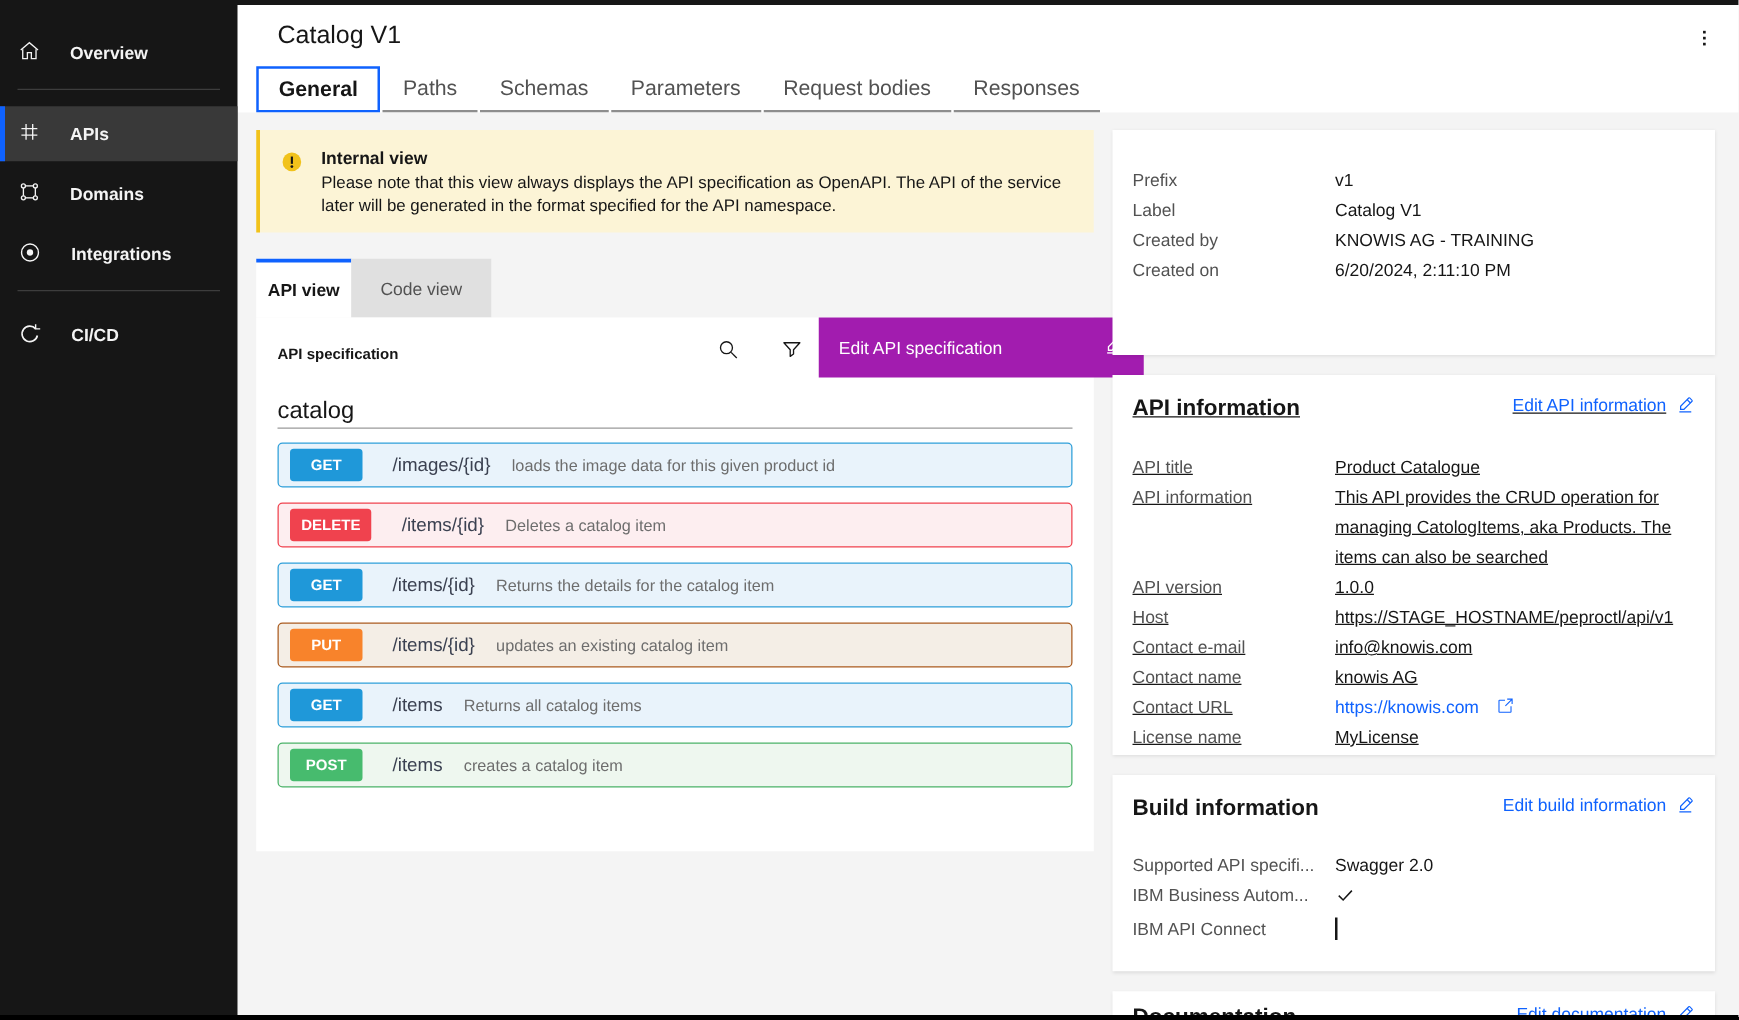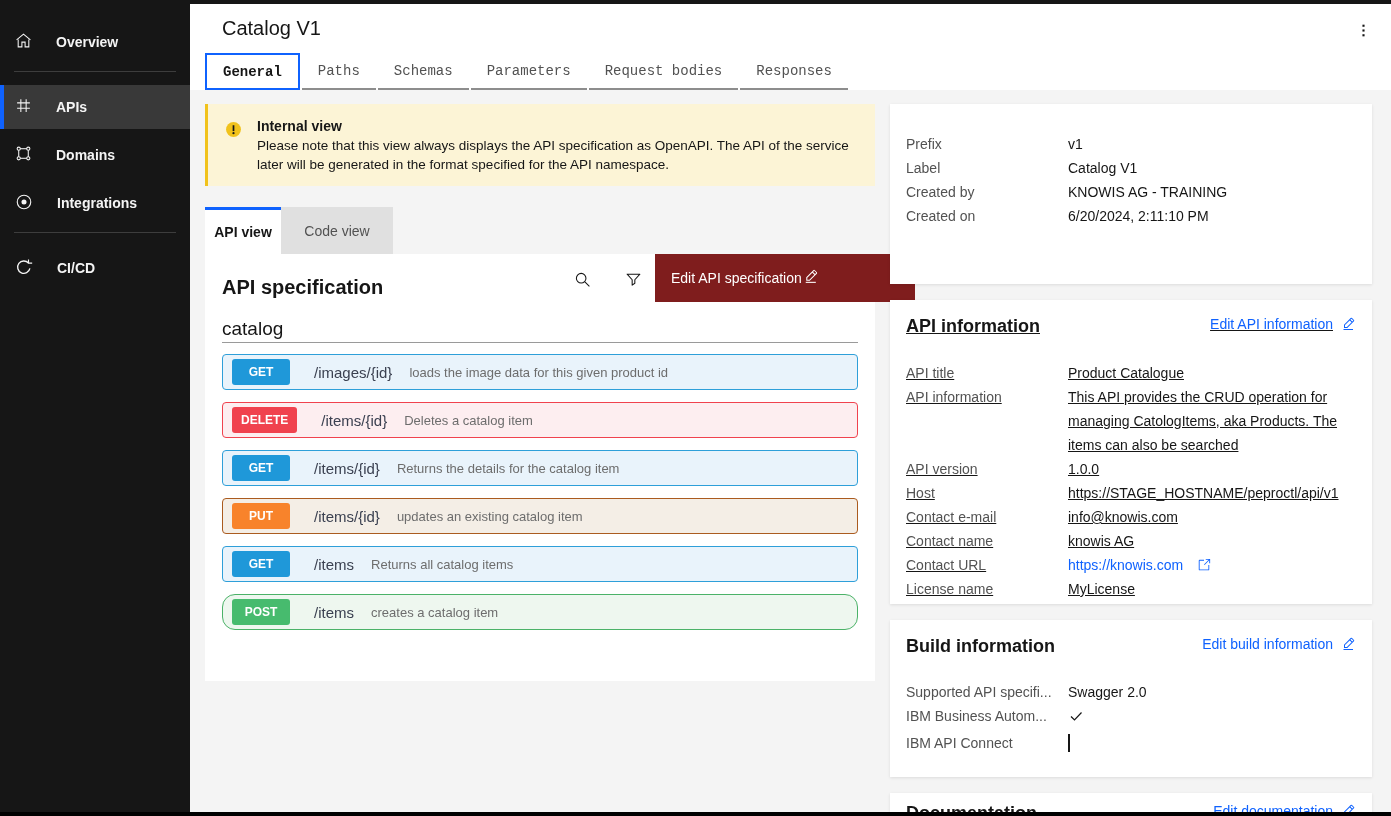--- a/index.html
+++ b/index.html
@@ -18,21 +18,21 @@
   .nav-item.active { background:#393939; border-left:4px solid #0f62fe; padding-left:11px; }
   .nav-item svg { flex:0 0 auto; }
   .nav-divider { position:absolute; left:14px; width:162px; height:1px; background:#3d3d3d; }
 
   
   .topbar { position:absolute; left:190px; top:4px; width:1201px; height:86px; background:#fff; }
   .page-title { position:absolute; left:32px; top:13px; font-size:20px; font-weight:400; color:#161616; }
   .kebab { position:absolute; right:14px; top:12px; width:28px; height:28px; display:flex; align-items:center; justify-content:center; cursor:pointer; }
   .tabs { position:absolute; left:15px; bottom:0; display:flex; }
   .tab { height:37px; padding:0 16px; margin-right:2px; display:flex; align-items:center;
-         font-size:14px; color:#525252; border-bottom:2px solid #8d8d8d; cursor:pointer; background:transparent;font-family:Liberation Mono, monospace; }
+         font-size:17px; color:#525252; border-bottom:2px solid #8d8d8d; cursor:pointer; background:transparent; }
   .tab.active { border:2px solid #0f62fe; color:#161616; font-weight:700; background:#fff; }
 
   
   .page { position:absolute; left:190px; top:90px; width:1201px; height:722px; background:#f4f4f4; overflow:hidden; }
 
   
   .banner { position:absolute; left:15px; top:14px; width:670px; height:82px; background:#fcf4d6;
             border-left:3px solid #f1c21b; }
   .banner-icon { position:absolute; left:17px; top:17px; }
   .banner-body { margin:14px 16px 0 49px; }
@@ -40,39 +40,39 @@
   .banner-msg { font-size:13.5px; line-height:19px; color:#161616; max-width:600px; }
 
   
   .vtab { position:absolute; top:117px; height:47px; display:flex; align-items:center; justify-content:center;
           font-size:14px; cursor:pointer; }
   .vtab.api  { left:15px; width:76px; background:#fff; border-top:3px solid #0f62fe; font-weight:700; color:#161616; }
   .vtab.code { left:91px; width:112px; background:#e0e0e0; color:#525252; }
 
   
   .panel { position:absolute; left:15px; top:164px; width:670px; height:427px; background:#fff; }
-  .spec-heading { position:absolute; left:17px; top:22px; font-size:20px; font-weight:700; color:#161616; }
+  .spec-heading { position:absolute; left:17px; top:22px; font-size:12px; font-weight:700; color:#161616; }
   .icon-btn { position:absolute; top:14px; width:22px; height:22px; display:flex; align-items:center; justify-content:center; cursor:pointer; }
   .icon-btn.search { left:366px; }
   .icon-btn.filter { left:417px; }
-  .primary-btn { position:absolute; left:450px; top:0; width:260px; height:48px; background:#7f1d1d; color:#fff;
-                 display:flex; align-items:center; padding:0 16px;
+  .primary-btn { position:absolute; left:450px; top:0; width:260px; height:48px; background:#a21caf; color:#fff;
+                 display:flex; align-items:center; justify-content:space-between; padding:0 16px;
                  font-size:14px; border:none; cursor:pointer; }
   .catalog-title { position:absolute; left:17px; top:64px; font-size:19px; color:#161616; }
   .catalog-rule { position:absolute; left:17px; top:88px; width:636px; height:1px; background:#9a9a9a; }
   .eps { position:absolute; left:17px; top:100px; width:636px; }
   .ep { display:flex; align-items:center; height:36px; border:1px solid; border-radius:4px; margin-bottom:12px; cursor:pointer; }
   .badge { min-width:58px; height:26px; margin-left:9px; padding:0 9px; border-radius:3px;
            display:flex; align-items:center; justify-content:center; color:#fff; font-size:12px; font-weight:700; }
   .path { margin-left:24px; font-size:15px; font-weight:400; color:#3b4151; }
   .desc { margin-left:17px; font-size:13px; color:#6d6d6d; }
   .m-get    { background:#e9f3fb; border-color:#2e9fd9; } .m-get .badge    { background:#1f98d9; }
   .m-delete { background:#fdeef0; border-color:#f0424e; } .m-delete .badge { background:#f0424e; }
   .m-put    { background:#f4eee6; border-color:#aa5b1f; } .m-put .badge    { background:#f8832b; }
-  .m-post   { background:#eef7ef; border-color:#4bb268;border-radius:13px; } .m-post .badge   { background:#47bb6e; }
+  .m-post   { background:#eef7ef; border-color:#4bb268; } .m-post .badge   { background:#47bb6e; }
 
   
   .card { position:absolute; left:700px; width:482px; background:#fff; box-shadow:0 1px 3px rgba(0,0,0,.10); }
   .card.c1 { top:14px;  height:180px; }
   .card.c2 { top:210px; height:304px;text-decoration:underline; }
   .card.c3 { top:530px; height:157px; }
   .card.c4 { top:703px; height:100px; }
   .card-head { display:flex; justify-content:space-between; align-items:flex-start; padding:16px 16px 0 16px; }
   .card.c4 .card-head { padding-top:10px; }
   .card-title { font-size:18px; font-weight:700; color:#161616; }

